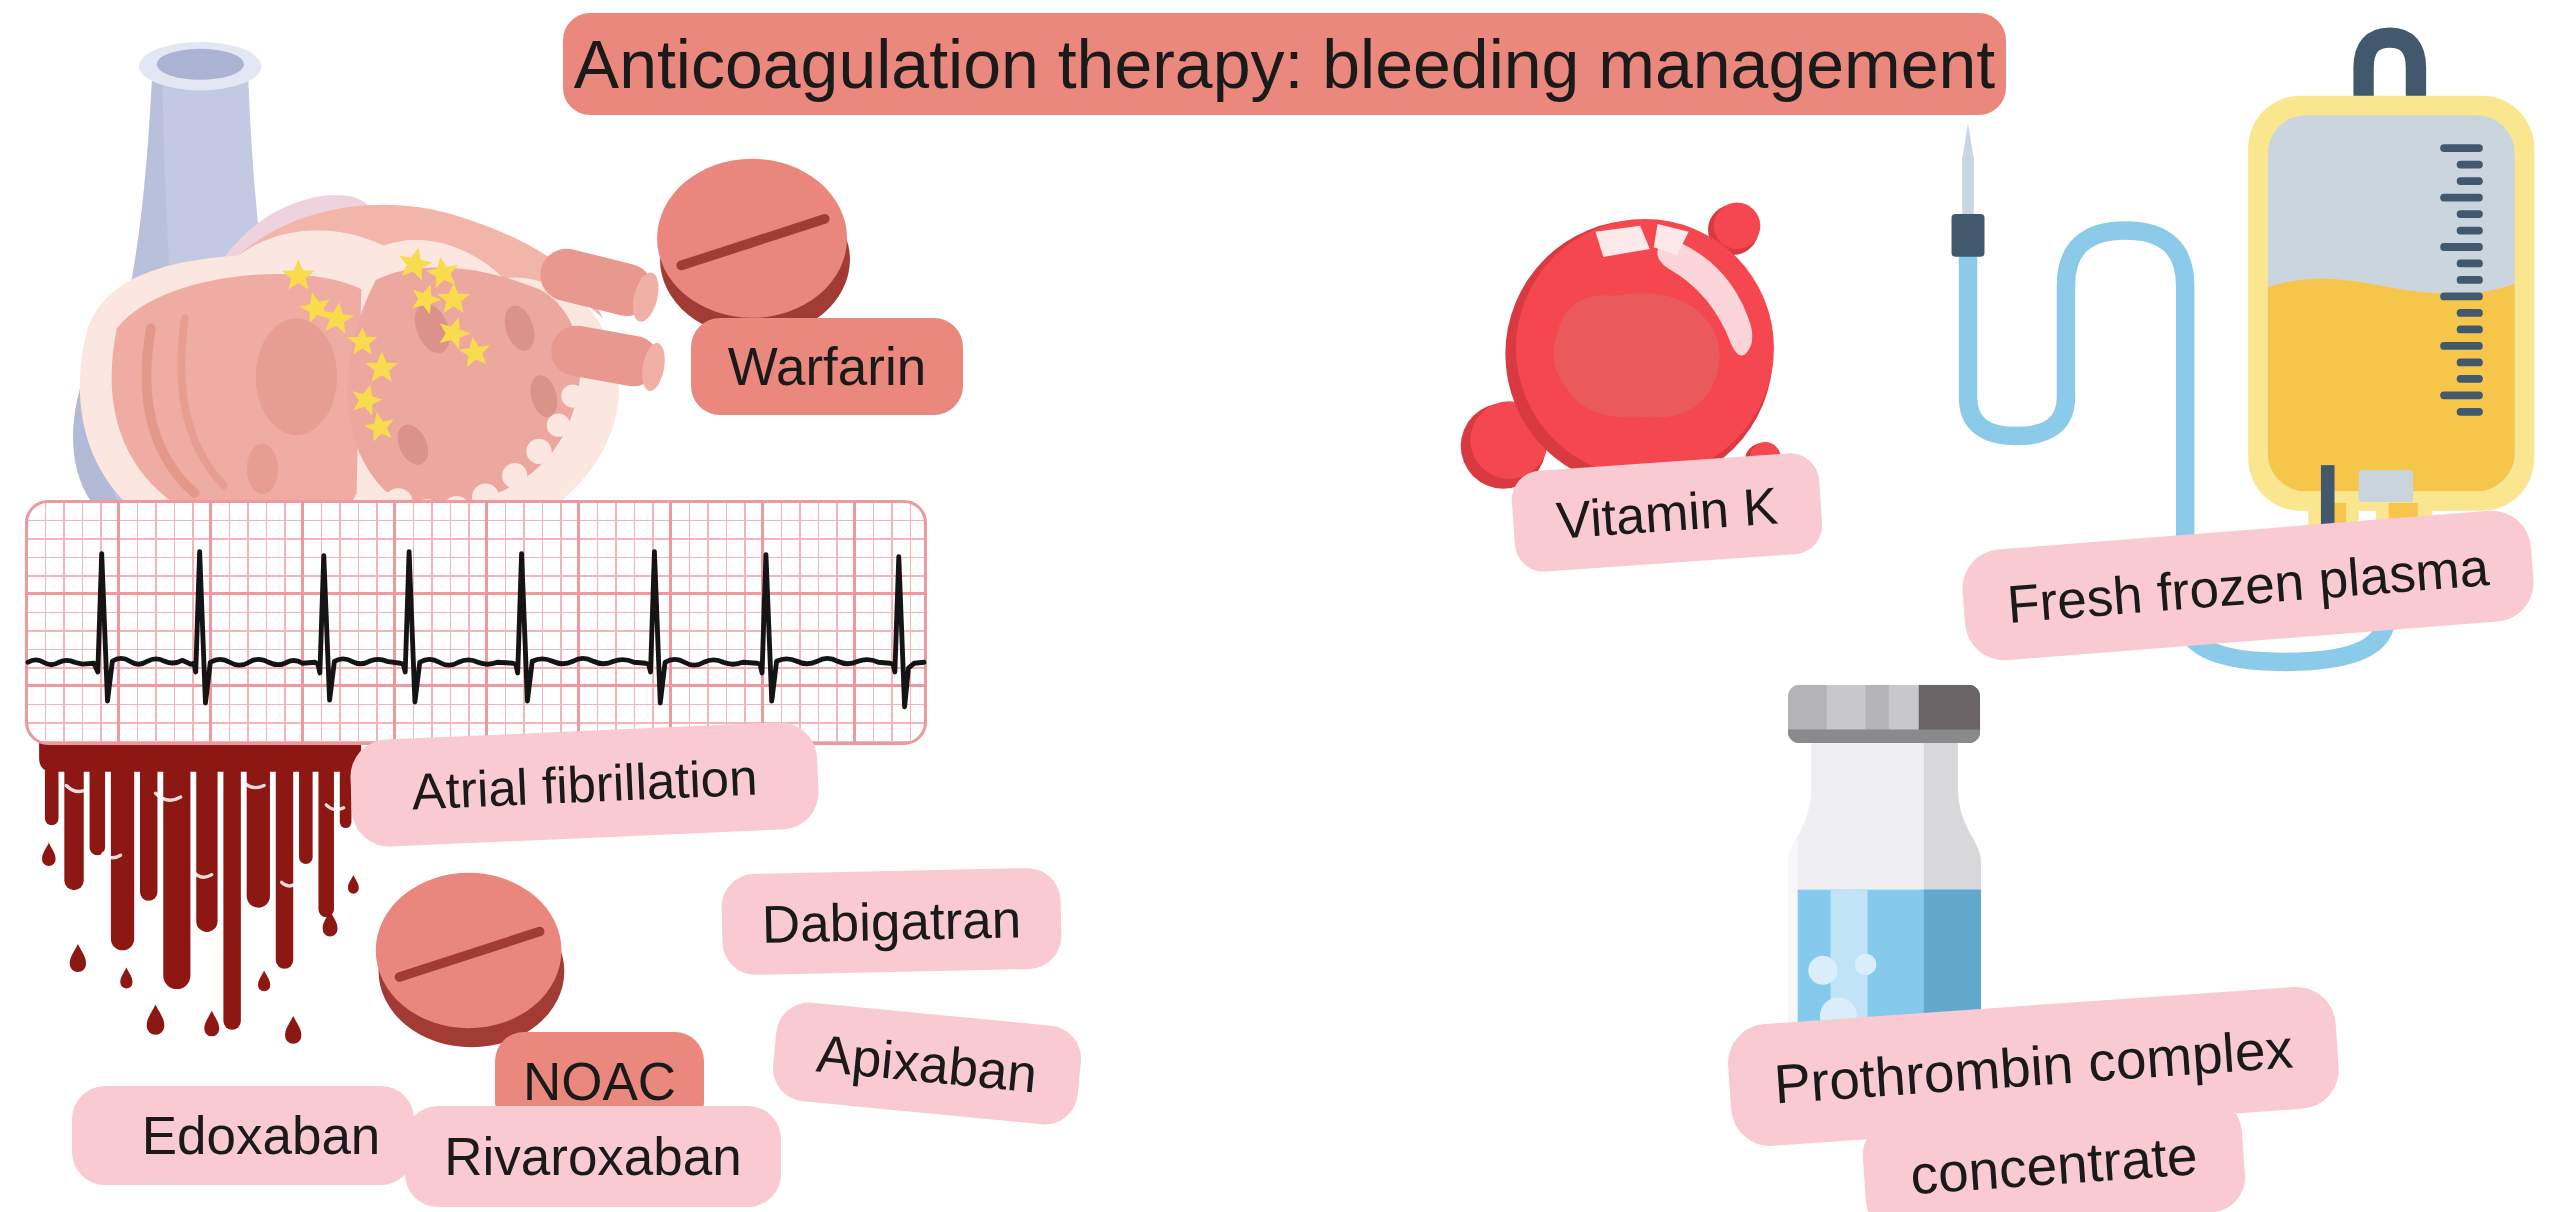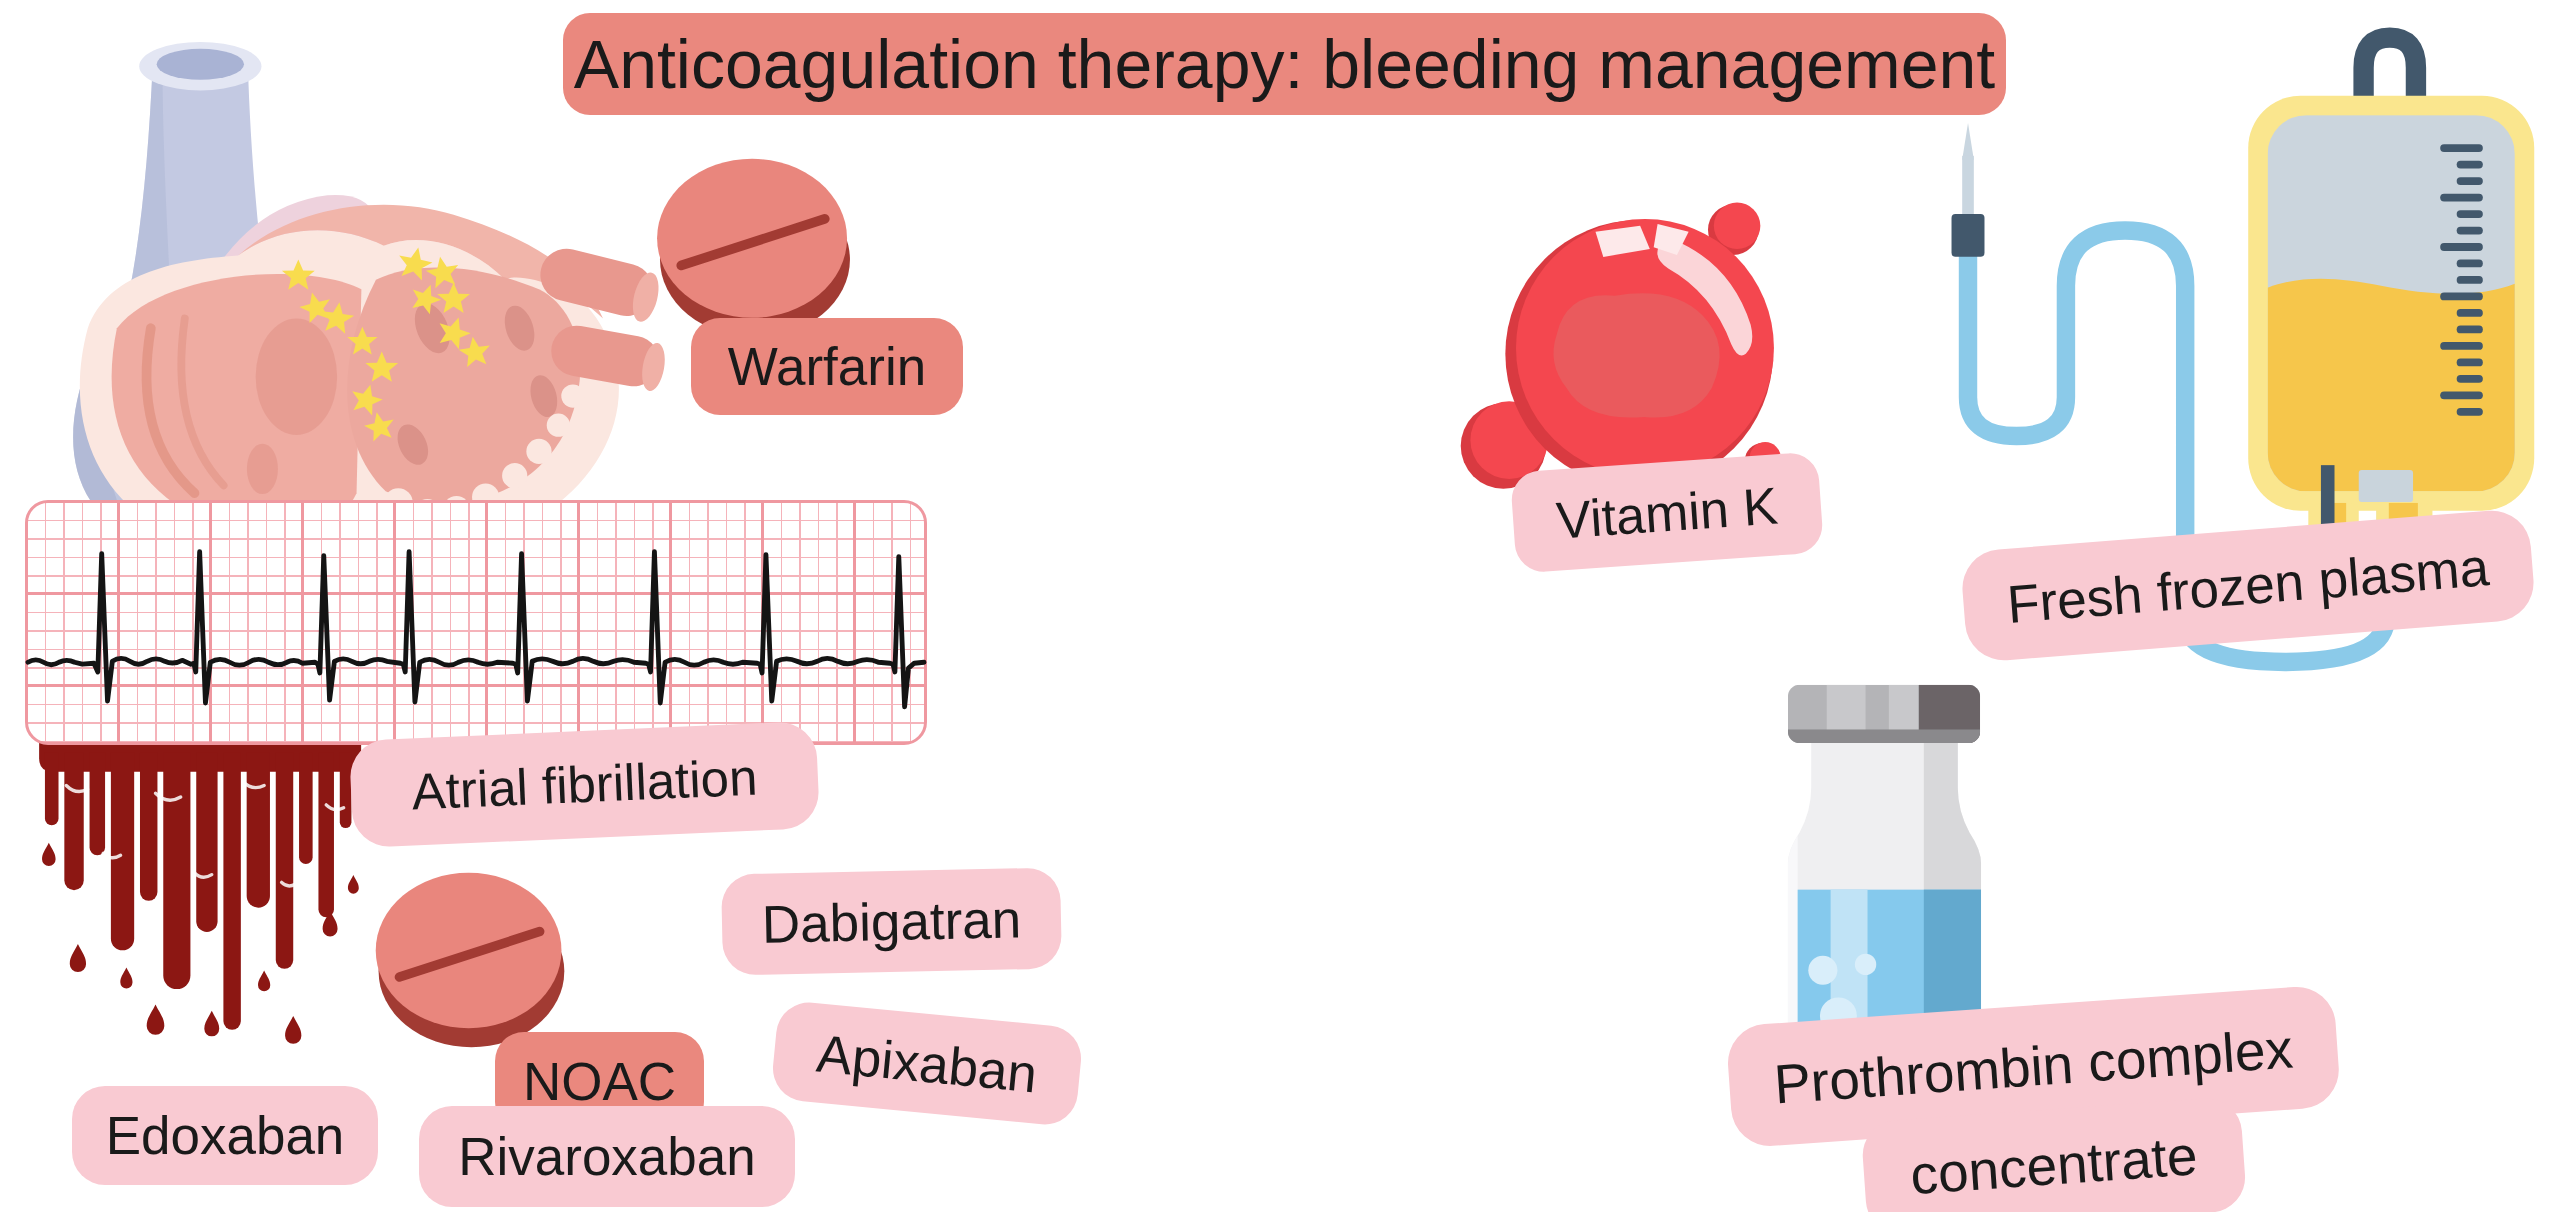--- a/index.html
+++ b/index.html
@@ -199,22 +199,22 @@
 
   <svg style="left:371px;top:865px;" width="199" height="189" viewBox="0 0 210 195">
     <ellipse cx="106" cy="110" rx="98" ry="80" fill="var(--pill-shadow)"></ellipse>
     <ellipse cx="103" cy="88" rx="98" ry="82" fill="var(--pill)"></ellipse>
     <path d="M30,116 L178,68" stroke="var(--pill-shadow)" stroke-width="10" stroke-linecap="round" fill="none"></path>
   </svg>
   <div class="lbl salmon" style="left:495px;top:985px;width:209px;height:99px;font-size:53px;border-radius:29px;margin-top:47px;">NOAC</div>
 
   <div class="lbl rot" style="left:722px;top:871px;width:339px;height:101px;font-size:53px;transform:rotate(-1.2deg);">Dabigatran</div>
   <div class="lbl rot" style="left:774px;top:1014px;width:306px;height:99px;font-size:53px;transform:rotate(5.5deg);">Apixaban</div>
-  <div class="lbl" style="left:72px;top:1086px;width:306px;height:99px;font-size:53px;">Edoxaban</div>
-  <div class="lbl" style="left:405px;top:1106px;width:376px;height:101px;font-size:53px;margin-left:14px;">Rivaroxaban</div>
+  <div class="lbl" style="left:72px;top:1086px;width:306px;height:99px;font-size:53px;padding-left:36px;">Edoxaban</div>
+  <div class="lbl" style="left:405px;top:1106px;width:376px;height:101px;font-size:53px;">Rivaroxaban</div>
 
   <svg style="left:1450px;top:189px;" width="388" height="320" viewBox="0 0 400 330">
     <g>
       <circle cx="292" cy="42" r="26" fill="var(--vitk-dark)"></circle>
       <circle cx="296" cy="38" r="24" fill="var(--vitk-red)"></circle>
     </g>
     <g>
       <circle cx="55" cy="265" r="44" fill="var(--vitk-dark)"></circle>
       <circle cx="61" cy="259" r="40" fill="var(--vitk-red)"></circle>
     </g>

